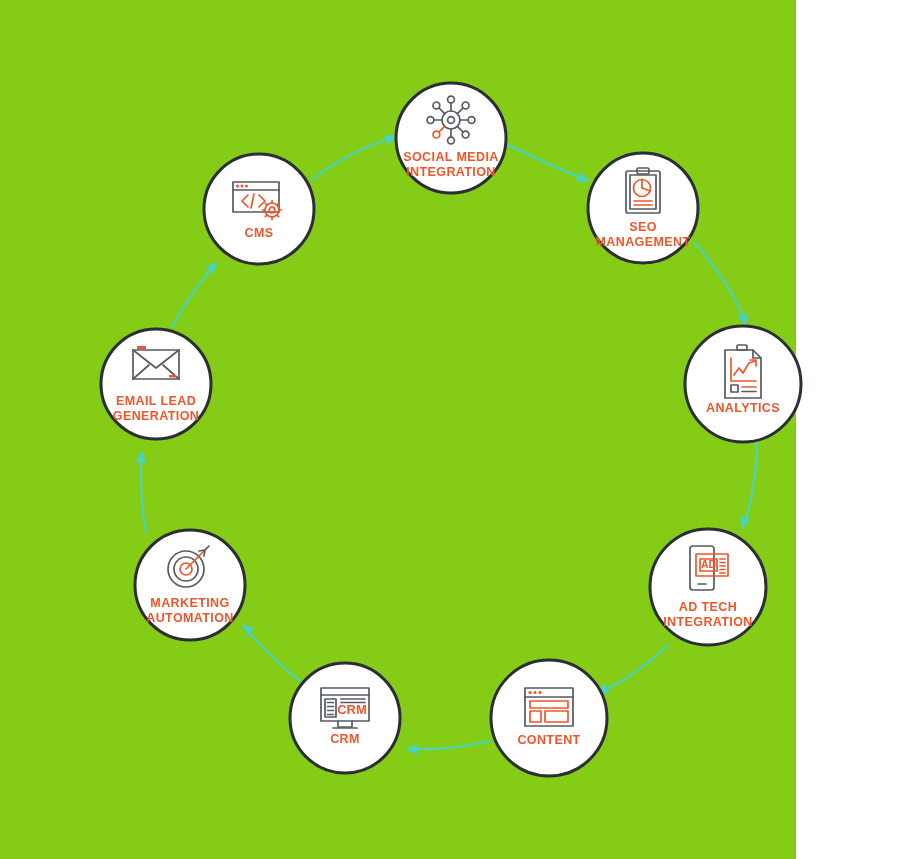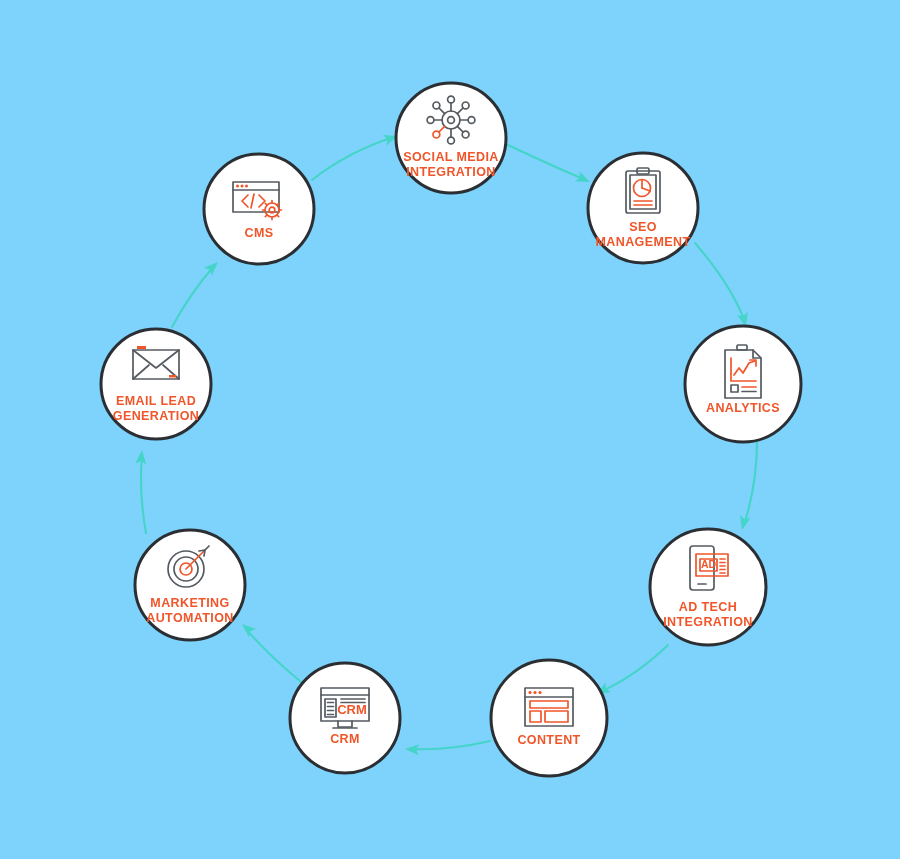--- a/index.html
+++ b/index.html
@@ -8,23 +8,23 @@
     background: #ffffff;
   }
   body {
     width: 900px;
     height: 859px;
     font-family: "Liberation Sans", sans-serif;
     overflow: hidden;
   }
   #diagram-stage {
     position: relative;
-    width: 900px;
+    width: 796px;
     height: 859px;
-    background: #7dd3fc;
+    background: #84cc16;
   }
   #cycle-svg {
     position: absolute;
     top: 0;
     left: 0;
     width: 900px;
     height: 859px;
   }
   .node-circle {
     fill: #ffffff;

